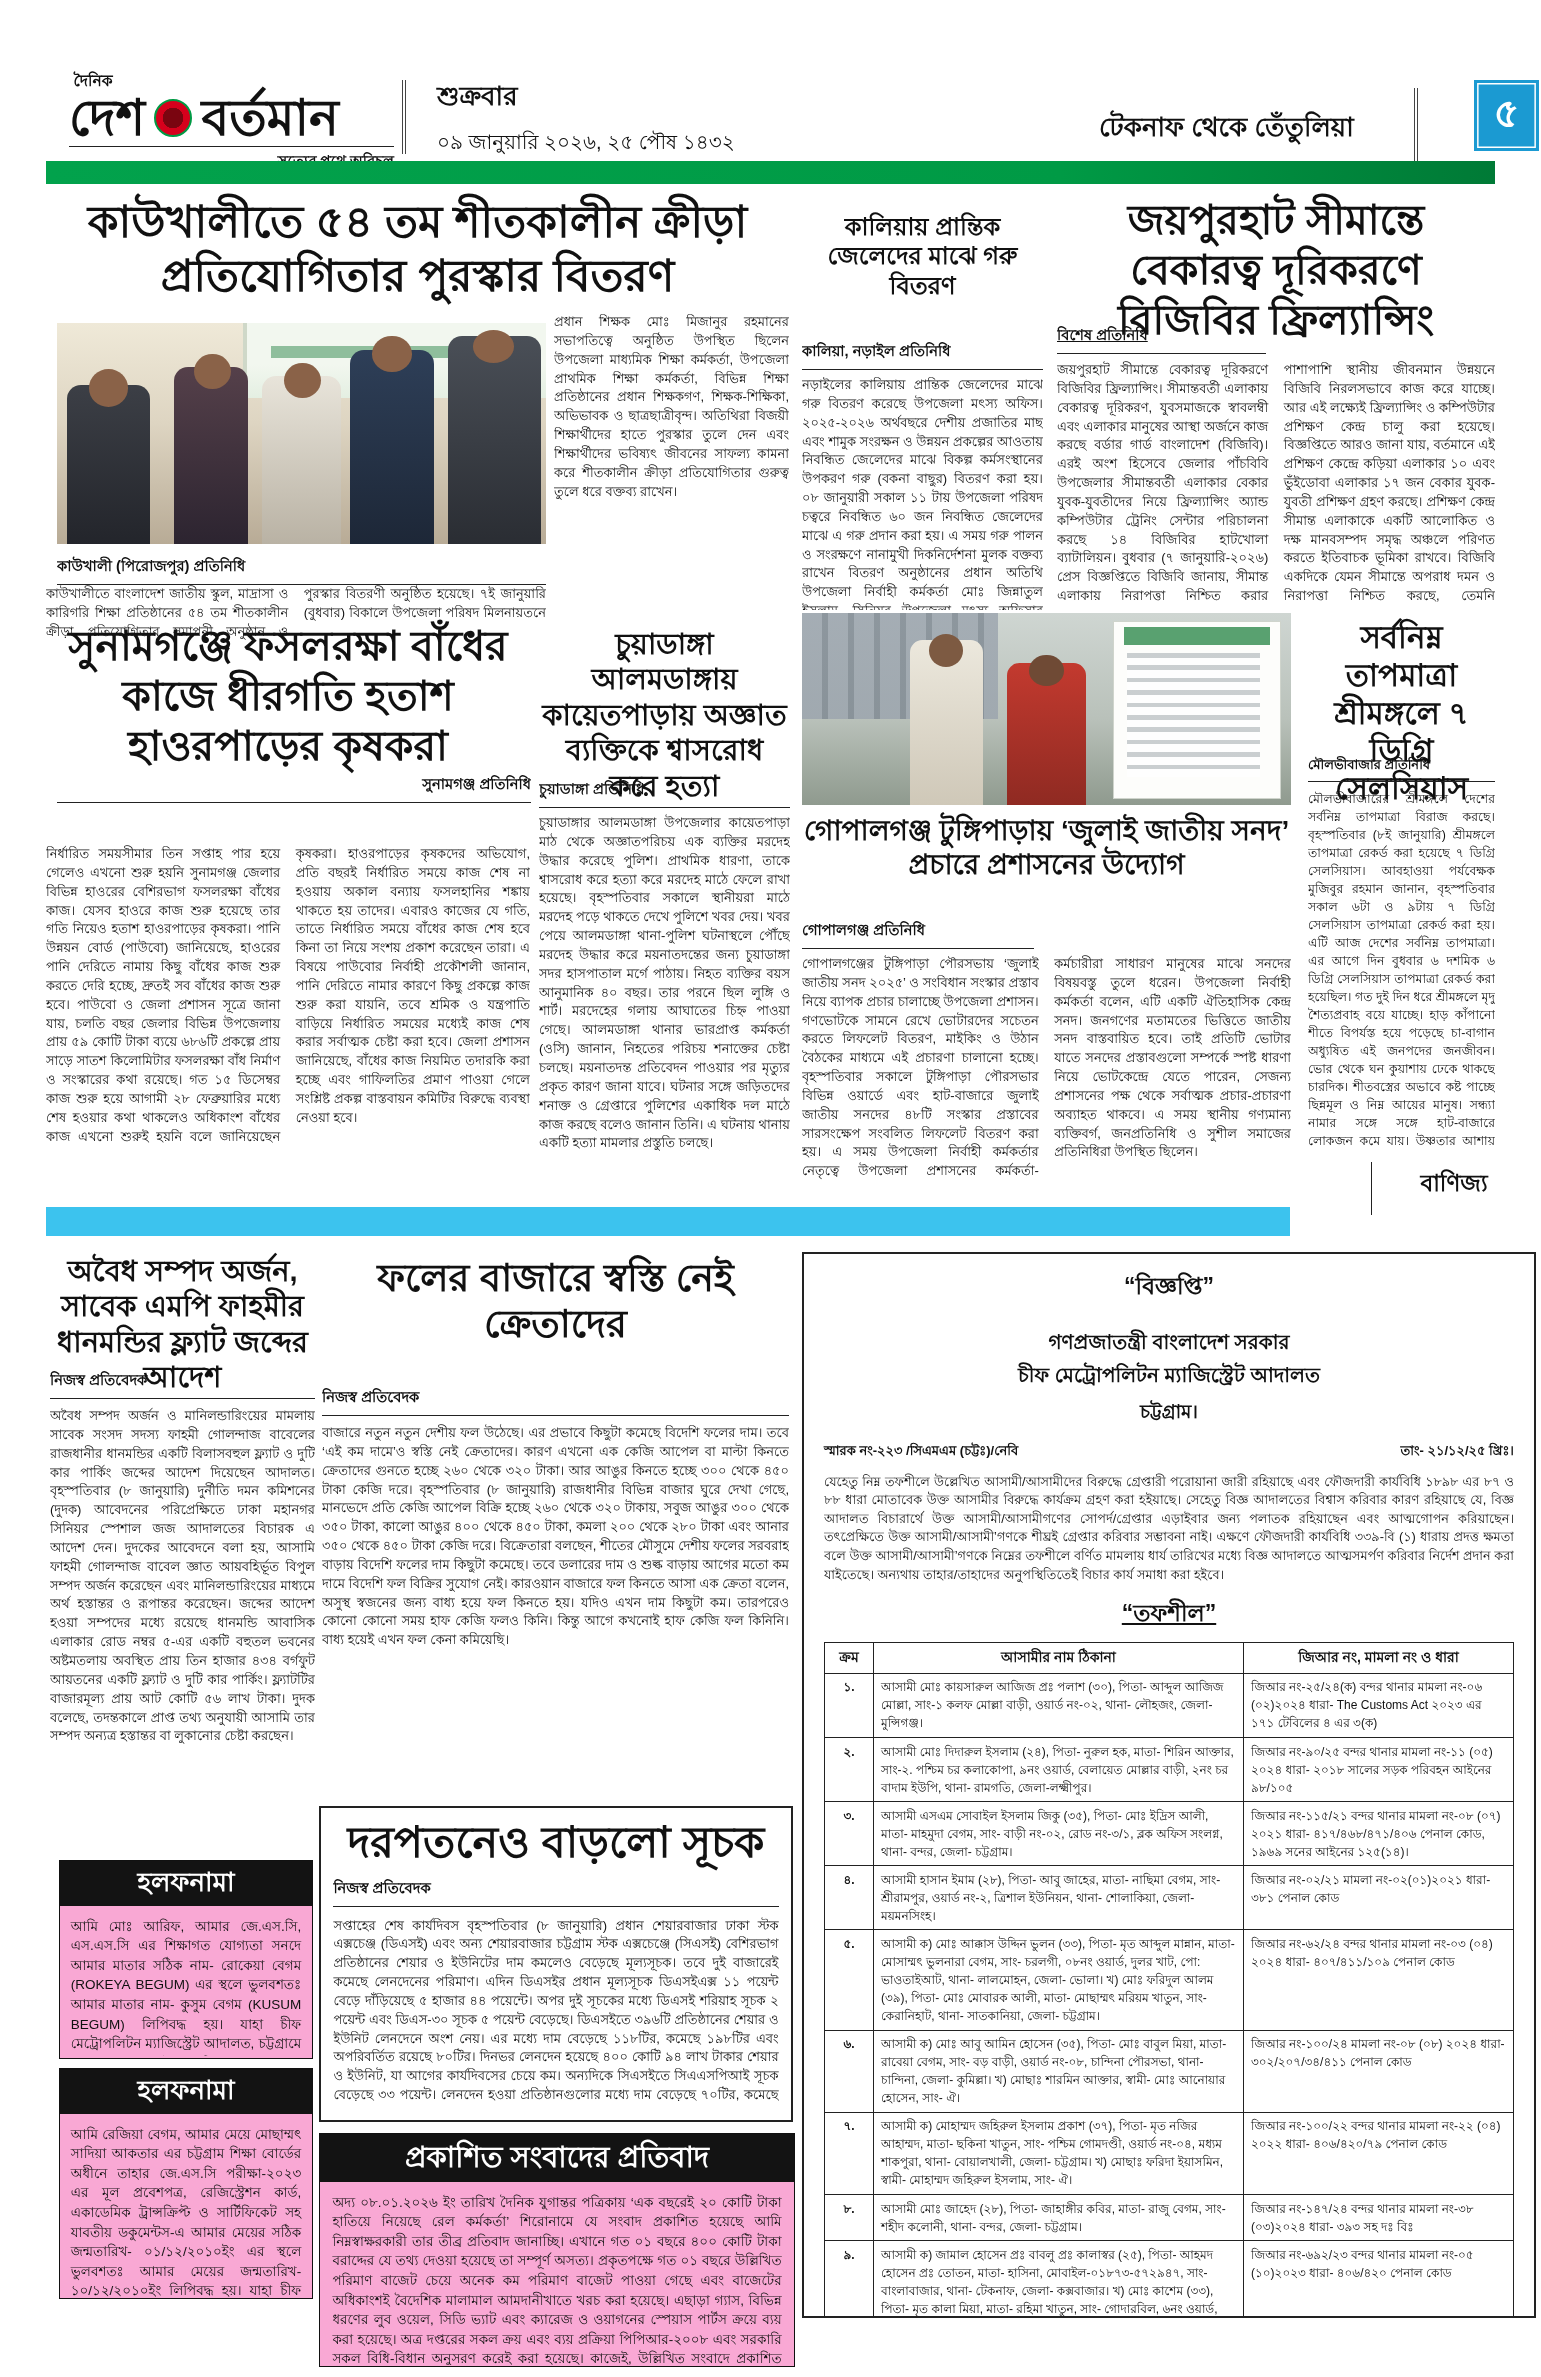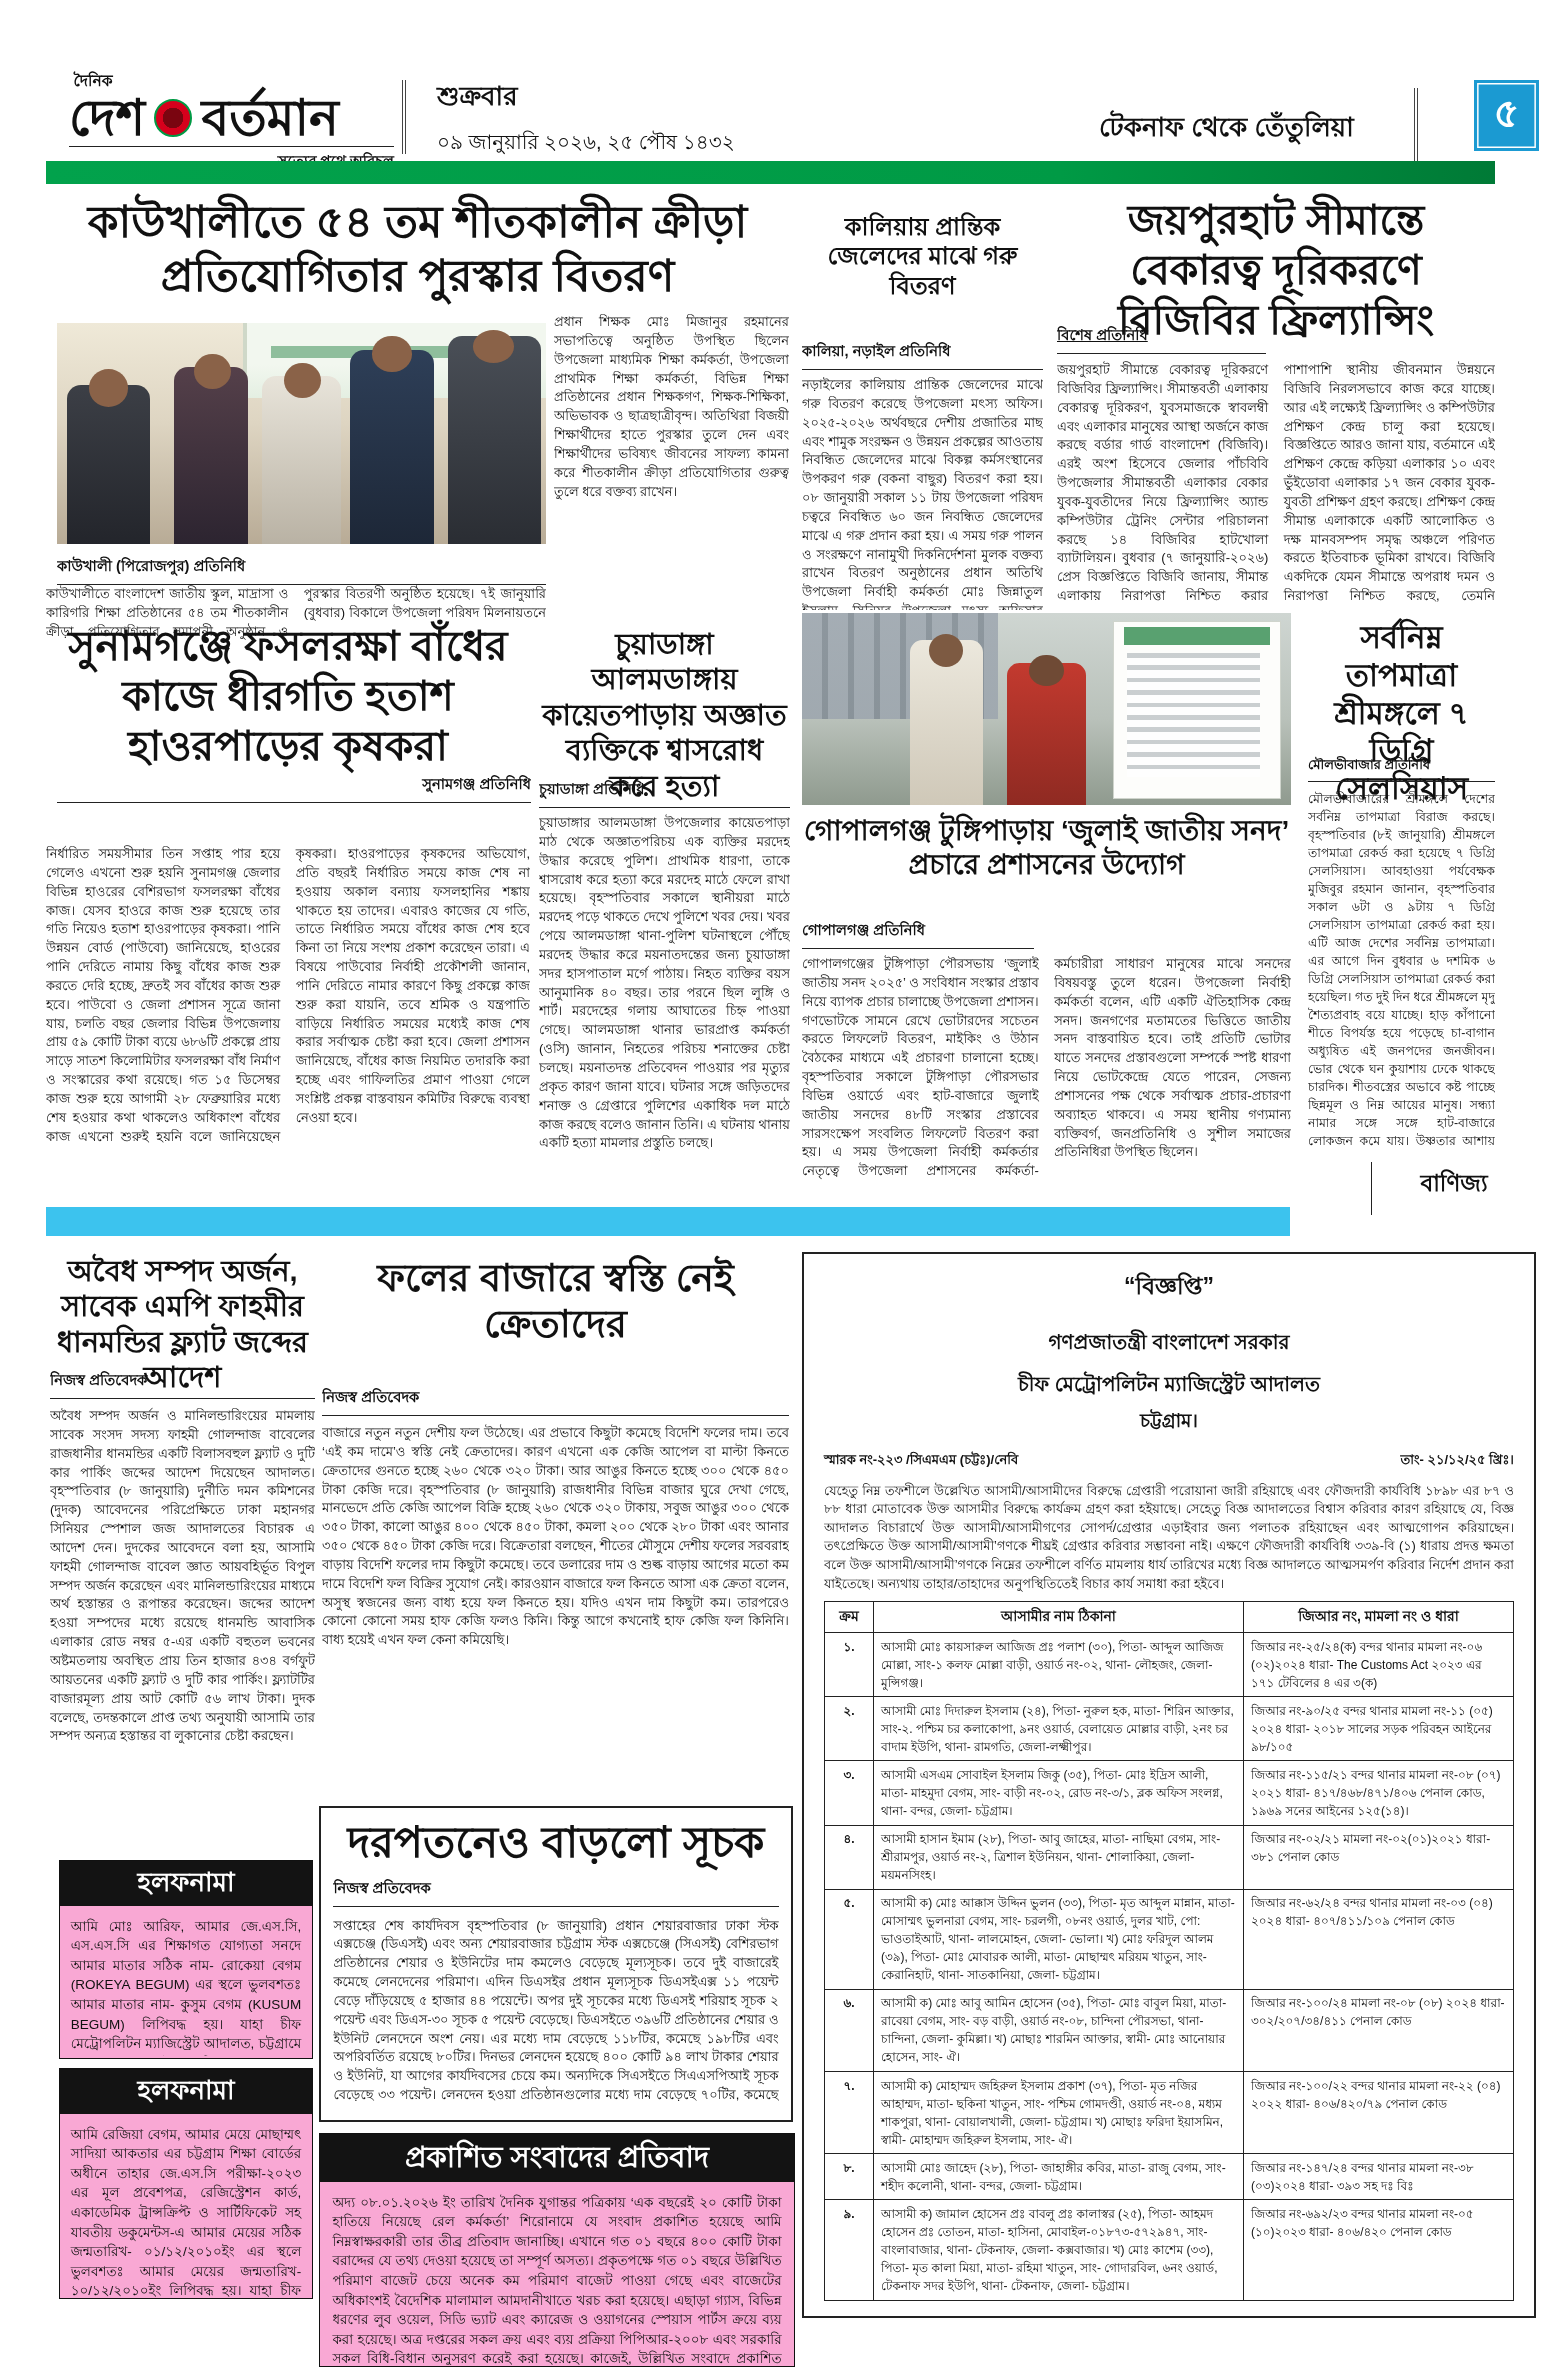--- a/index.html
+++ b/index.html
@@ -197,27 +197,28 @@
 </div>
 
 <div class="abs borderbox" style="left:319px;top:2133px;width:474px;height:232px;">
   <div class="blackbox-head" style="height:48px;font-size:29px;">প্রকাশিত সংবাদের প্রতিবাদ</div>
   <div class="just" style="padding:10.8px 12.4px;font-size:13.5px;height:161px;">অদ্য ০৮.০১.২০২৬ ইং তারিখ দৈনিক যুগান্তর পত্রিকায় ‘এক বছরেই ২০ কোটি টাকা হাতিয়ে নিয়েছে রেল কর্মকর্তা’ শিরোনামে যে সংবাদ প্রকাশিত হয়েছে আমি নিম্নস্বাক্ষরকারী তার তীব্র প্রতিবাদ জানাচ্ছি। এখানে গত ০১ বছরে ৪০০ কোটি টাকা বরাদ্দের যে তথ্য দেওয়া হয়েছে তা সম্পূর্ণ অসত্য। প্রকৃতপক্ষে গত ০১ বছরে উল্লিখিত পরিমাণ বাজেট চেয়ে অনেক কম পরিমাণ বাজেট পাওয়া গেছে এবং বাজেটের অধিকাংশই বৈদেশিক মালামাল আমদানীখাতে খরচ করা হয়েছে। এছাড়া গ্যাস, বিভিন্ন ধরণের লুব ওয়েল, সিডি ভ্যাট এবং ক্যারেজ ও ওয়াগনের স্পেয়াস পার্টস ক্রয়ে ব্যয় করা হয়েছে। অত্র দপ্তরের সকল ক্রয় এবং ব্যয় প্রক্রিয়া পিপিআর-২০০৮ এবং সরকারি সকল বিধি-বিধান অনুসরণ করেই করা হয়েছে। কাজেই, উল্লিখিত সংবাদে প্রকাশিত সকল তথ্য মিথ্যা, বানোয়াট, ভিত্তিহীন ও উদ্দেশ্য প্রনোদিত।</div>
 </div>
 
 <div class="abs notice-box" style="left:802px;top:1252px;width:734px;height:1066px;">
   <div class="notice-center" style="font-size:23px;">“বিজ্ঞপ্তি”</div>
   <div class="notice-center" style="font-size:20px;margin-top:20px;">গণপ্রজাতন্ত্রী বাংলাদেশ সরকার</div>
-  <div class="notice-center" style="font-size:20px;margin-top:9px;">চীফ মেট্রোপলিটন ম্যাজিস্ট্রেট আদালত</div>
+  <div class="notice-center" style="font-size:20px;margin-top:0;">চীফ মেট্রোপলিটন ম্যাজিস্ট্রেট আদালত</div>
   <div class="notice-center" style="font-size:18.6px;margin-top:4.6px;">চট্টগ্রাম।</div>
   <div class="memo-row">
     <span>স্মারক নং-২২৩ /সিএমএম (চট্টঃ)/নেবি</span>
     <span>তাং- ২১/১২/২৫ খ্রিঃ।</span>
   </div>
   <div class="just" style="margin-top:10.8px;font-size:12.8px;">যেহেতু নিম্ন তফশীলে উল্লেখিত আসামী/আসামীদের বিরুদ্ধে গ্রেপ্তারী পরোয়ানা জারী রহিয়াছে এবং ফৌজদারী কার্যবিধি ১৮৯৮ এর ৮৭ ও ৮৮ ধারা মোতাবেক উক্ত আসামীর বিরুদ্ধে কার্যক্রম গ্রহণ করা হইয়াছে। সেহেতু বিজ্ঞ আদালতের বিশ্বাস করিবার কারণ রহিয়াছে যে, বিজ্ঞ আদালত বিচারার্থে উক্ত আসামী/আসামীগণের সোপর্দ/গ্রেপ্তার এড়াইবার জন্য পলাতক রহিয়াছেন এবং আত্মগোপন করিয়াছেন। তৎপ্রেক্ষিতে উক্ত আসামী/আসামী’গণকে শীঘ্রই গ্রেপ্তার করিবার সম্ভাবনা নাই। এক্ষণে ফৌজদারী কার্যবিধি ৩৩৯-বি (১) ধারায় প্রদত্ত ক্ষমতা বলে উক্ত আসামী/আসামী’গণকে নিম্নের তফশীলে বর্ণিত মামলায় ধার্য তারিখের মধ্যে বিজ্ঞ আদালতে আত্মসমর্পণ করিবার নির্দেশ প্রদান করা যাইতেছে। অন্যথায় তাহার/তাহাদের অনুপস্থিতিতেই বিচার কার্য সমাধা করা হইবে।</div>
+  <div class="tafsil">“তফশীল”</div>
 
   <table class="sched">
     <thead>
       <tr>
         <th>ক্রম</th>
         <th>আসামীর নাম ঠিকানা</th>
         <th>জিআর নং, মামলা নং ও ধারা</th>
       </tr>
     </thead>
     <tbody>

